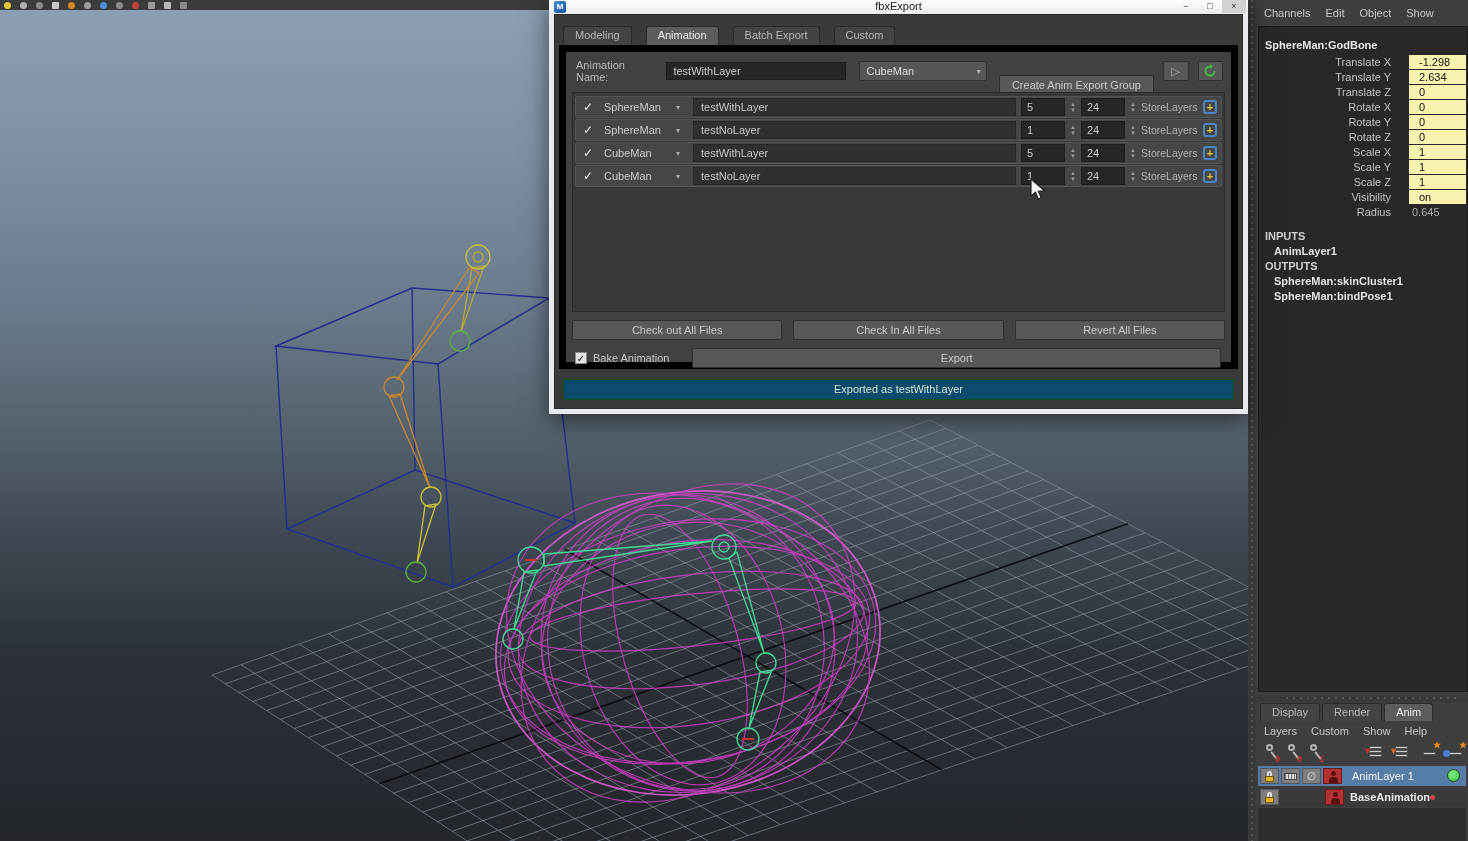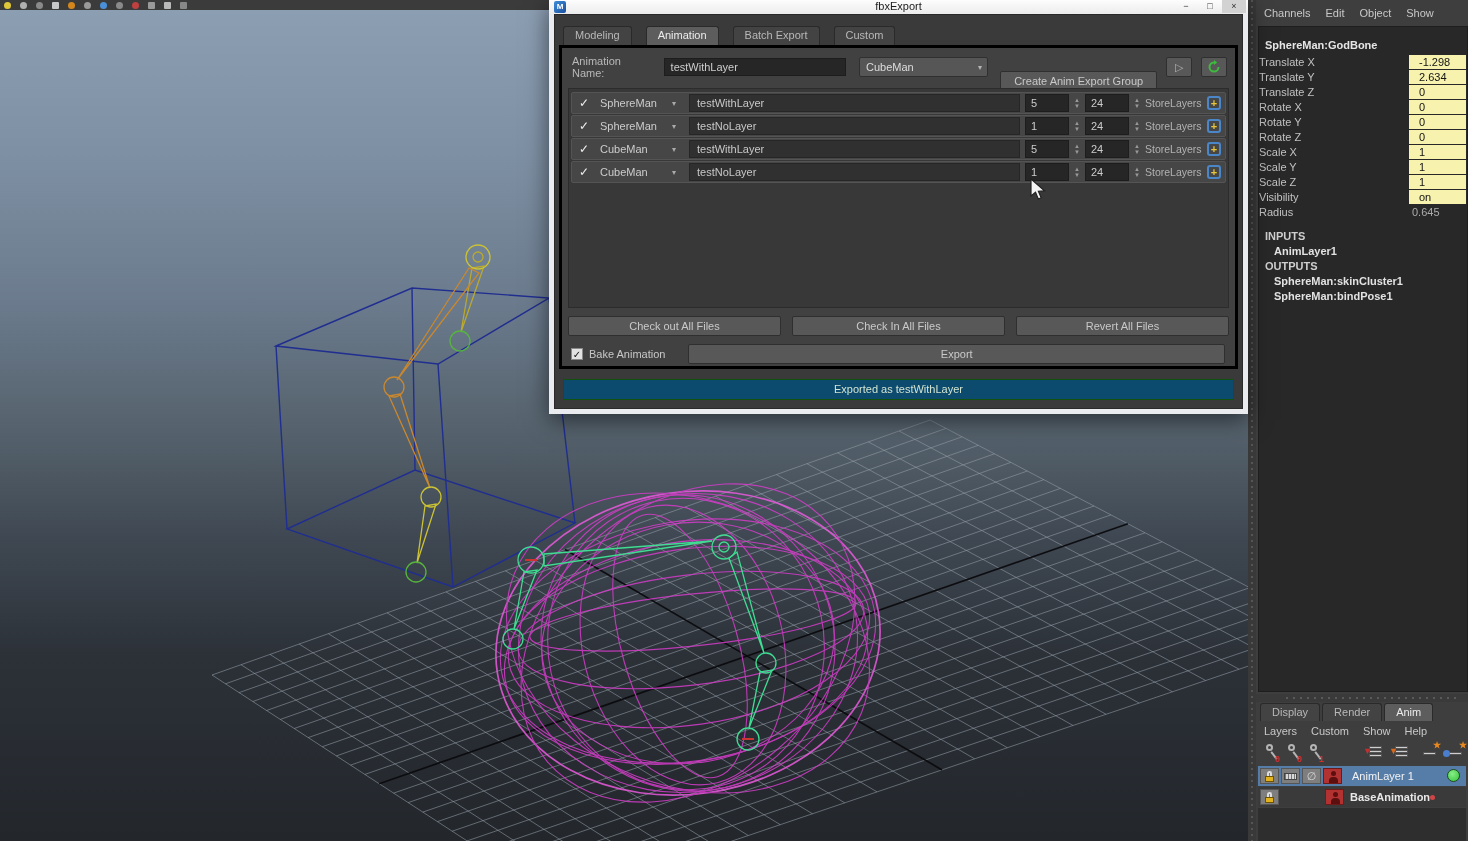--- a/index.html
+++ b/index.html
@@ -29,21 +29,21 @@
   .winbtns { position:absolute; right:2px; top:0; height:14px; display:flex; }
   .winbtns span { width:24px; height:13px; text-align:center; font-size:9px; color:#333; line-height:12px; }
   .winbtns .close { background:#d2d2d2; }
   .dlg-body { position:absolute; left:5px; right:5px; top:14px; bottom:5px; background:#3a3a3a; border:1px solid #2a2a2a; }
 
   .tabbar { position:absolute; left:8px; top:11px; height:19px; display:flex; gap:14px; }
   .tab { padding:2px 11px 3px; font-size:11px; color:#b8b8b8; background:#434343; border:1px solid #2a2a2a;
     border-bottom:none; border-radius:3px 3px 0 0; }
   .tab.active { background:#5d5d5d; color:#ececec; }
 
-  .tab-panel { position:absolute; left:4px; right:4px; top:30px; height:324px; background:#414141; border:3px solid #000000; }
+  .tab-panel { position:absolute; left:4px; right:4px; top:30px; height:324px; background:#414141; border:7px solid #000000; }
 
   .name-row { position:absolute; left:10px; right:8px; top:8px; height:22px; display:flex; align-items:center; }
   .lab { font-size:11px; color:#b9b9b9; }
   .name-input { width:184px; height:18px; margin-left:8px; background:#262626; border:1px solid #1d1d1d;
     color:#cdcdcd; font-size:11px; line-height:16px; padding:0 6px; }
   .char-dd { width:130px; height:20px; margin-left:13px; background:#565656; border:1px solid #303030; border-radius:2px;
     color:#dddddd; font-size:11px; line-height:18px; padding:0 6px; position:relative; }
   .char-dd em { position:absolute; right:5px; top:1px; font-style:normal; color:#b5b5b5; font-size:8px; }
   .btn { background:#585858; border:1px solid #2f2f2f; border-radius:2px; color:#c9c9c9; font-size:11px;
     text-align:center; }
@@ -80,21 +80,21 @@
 
   
   .vdivider { position:absolute; left:1248px; top:0; width:8px; height:841px; background:#393939; z-index:5; }
   .vdivider i { position:absolute; left:3px; top:0; bottom:0; width:2px;
     background:repeating-linear-gradient(180deg,#555 0 2px,transparent 2px 6px); }
   .rpanel { position:absolute; left:1256px; top:0; width:212px; height:841px; background:#3e3e3e; z-index:5; }
   .cb-menu { position:absolute; left:8px; top:7px; display:flex; gap:15px; font-size:11px; color:#c8c8c8; }
   .cb-area { position:absolute; left:2px; right:0; top:26px; height:666px; background:#282828; border:1px solid #1e1e1e; }
   .cb-obj { font-size:11px; font-weight:bold; color:#e6e6e6; padding:12px 0 3px 6px; }
   .arow { height:15px; display:flex; align-items:center; }
-  .arow .al { width:150px; text-align:left; font-size:11px; color:#c2c2c2; padding-right:18px; }
+  .arow .al { width:150px; text-align:right; font-size:11px; color:#c2c2c2; padding-right:18px; }
   .arow .av { width:57px; background:#f7f2ae; color:#141414; font-size:11px; line-height:14px; padding-left:10px; height:14px; }
   .arow .av-plain { width:57px; color:#ababab; font-size:11px; padding-left:3px; }
   .cb-sec { margin-top:10px; font-size:11px; }
   .cb-h { font-weight:bold; color:#cfcfcf; padding-left:6px; line-height:15px; }
   .cb-i { font-weight:bold; color:#e2e2e2; padding-left:15px; line-height:15px; }
   .hdots { position:absolute; left:0; right:0; top:694px; height:8px; background:#3a3a3a; }
   .hdots i { position:absolute; left:30px; right:10px; top:3px; height:2px;
     background:repeating-linear-gradient(90deg,#5a5a5a 0 2px,transparent 2px 7px); }
   .atabs { position:absolute; left:4px; top:703px; display:flex; gap:2px; }
   .amenu { position:absolute; left:8px; top:725px; display:flex; gap:14px; font-size:11px; color:#c8c8c8; }

